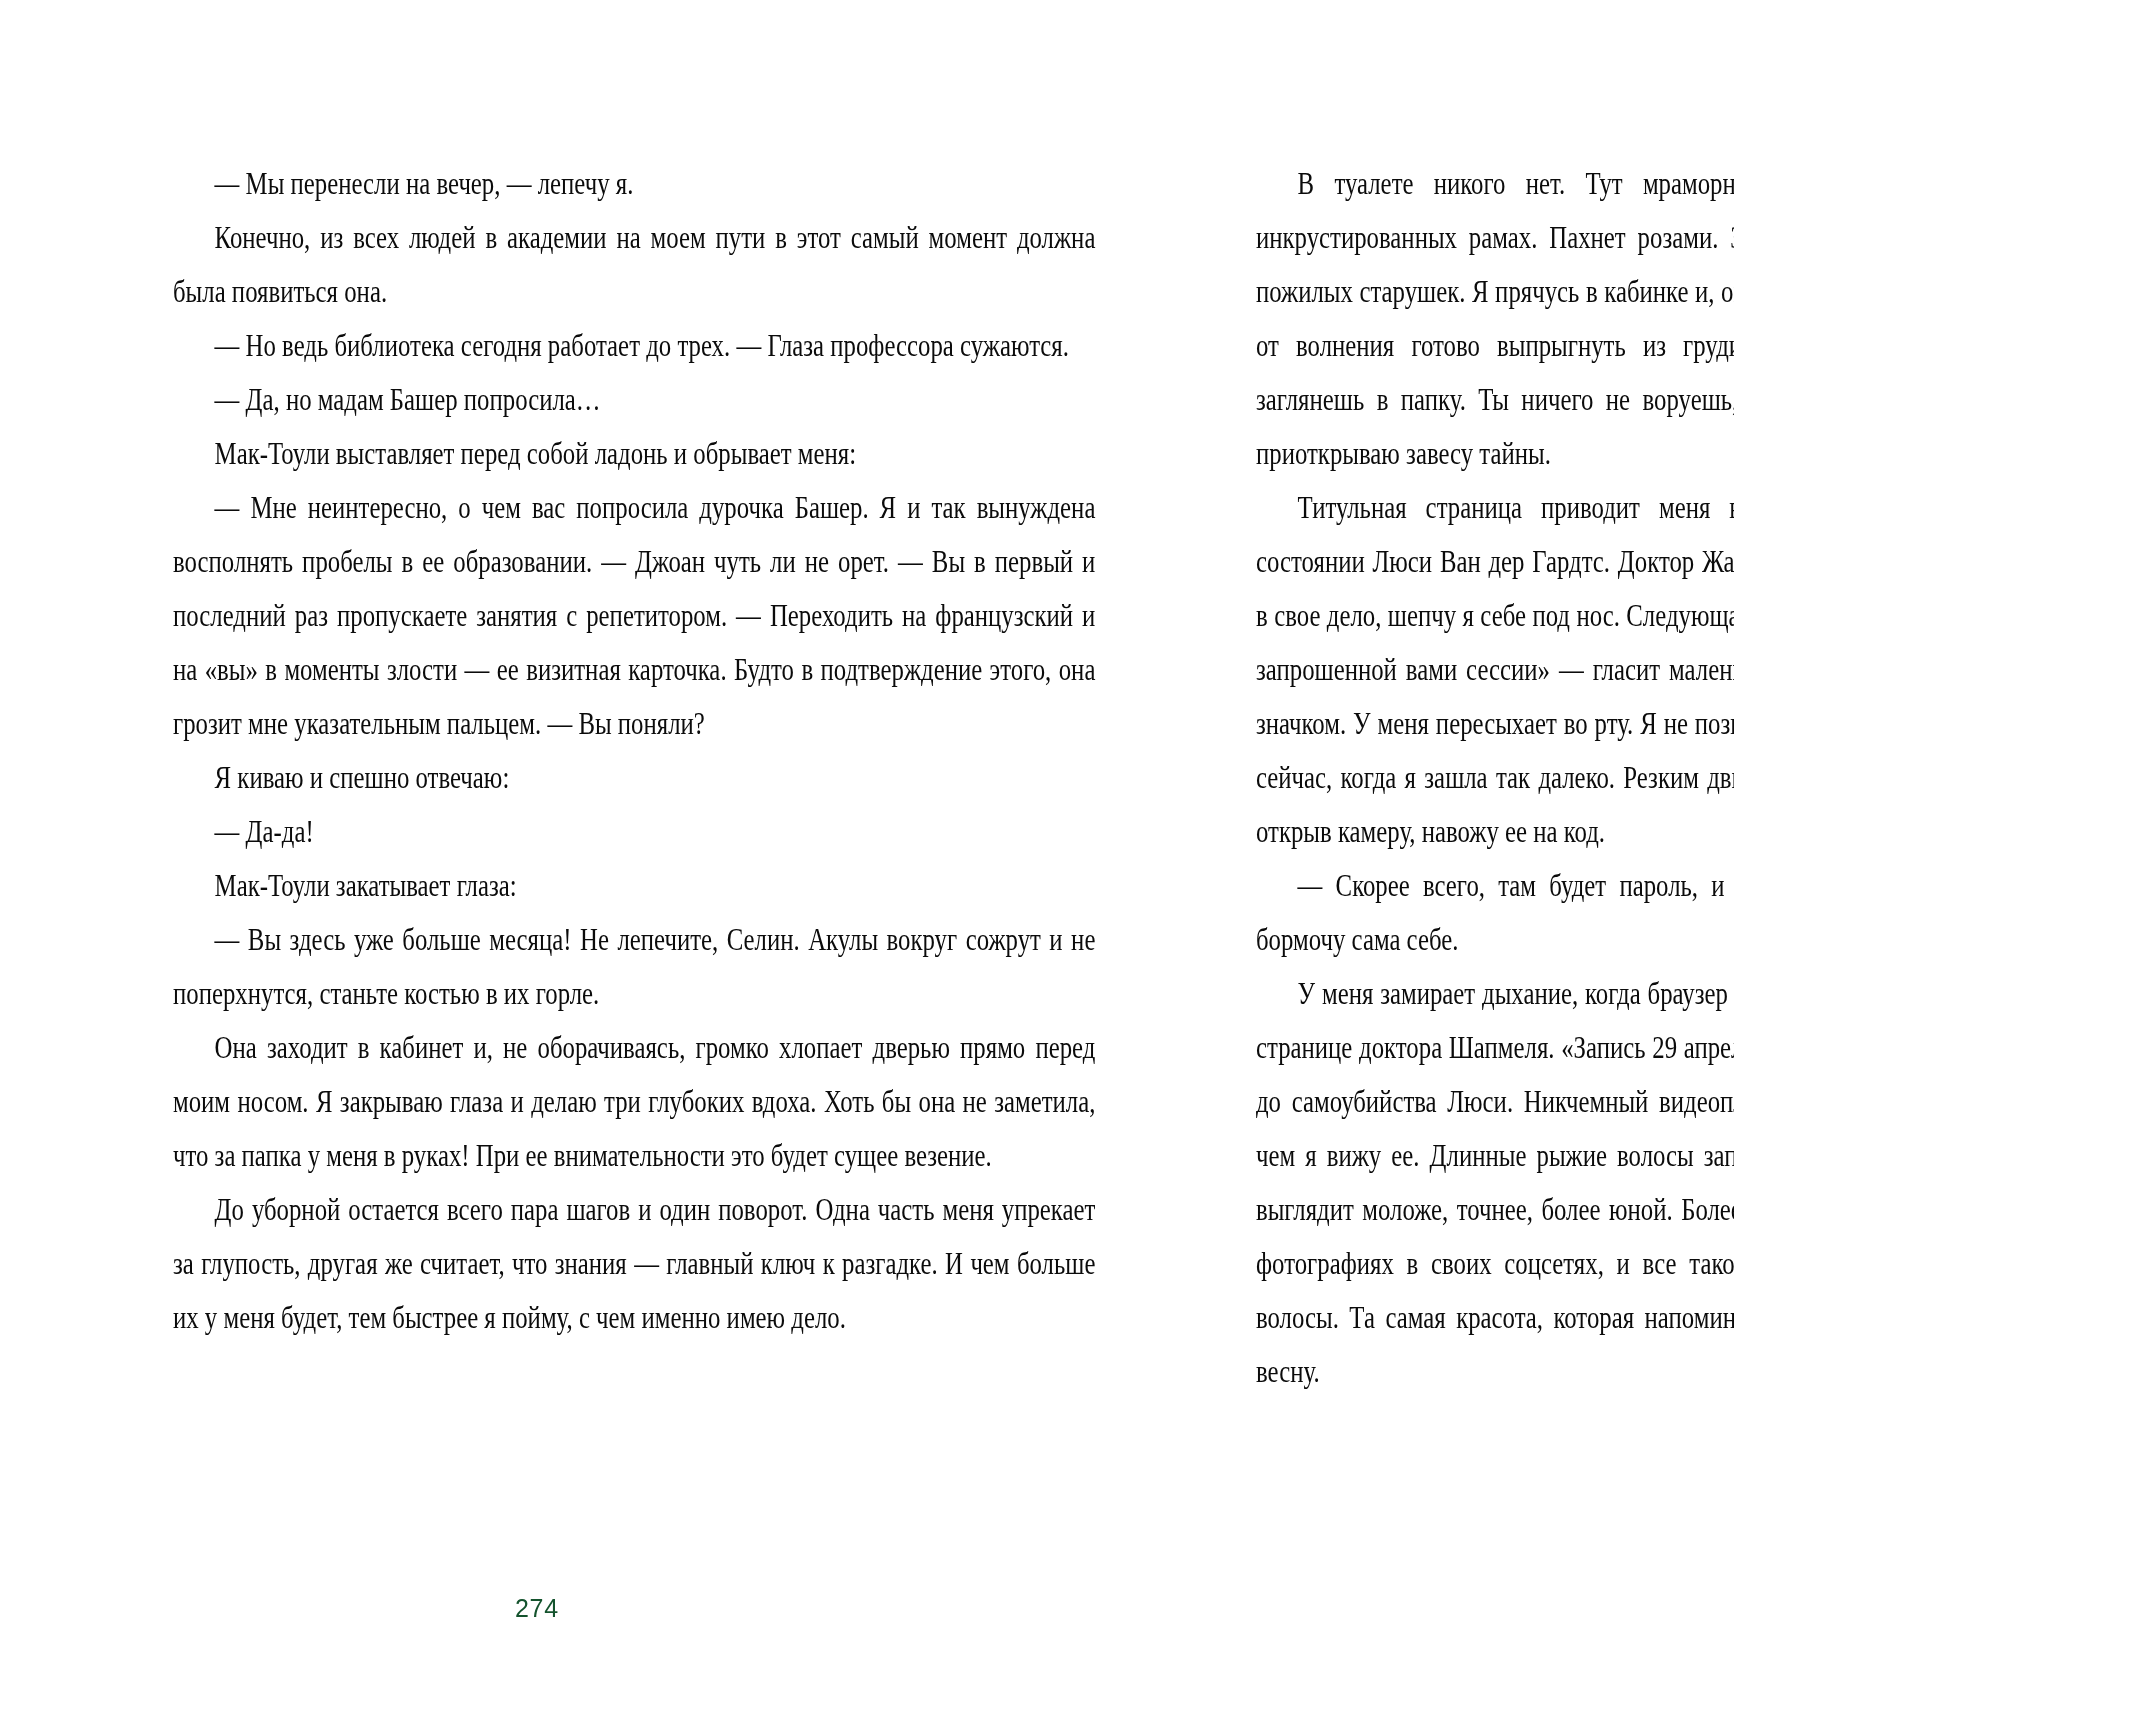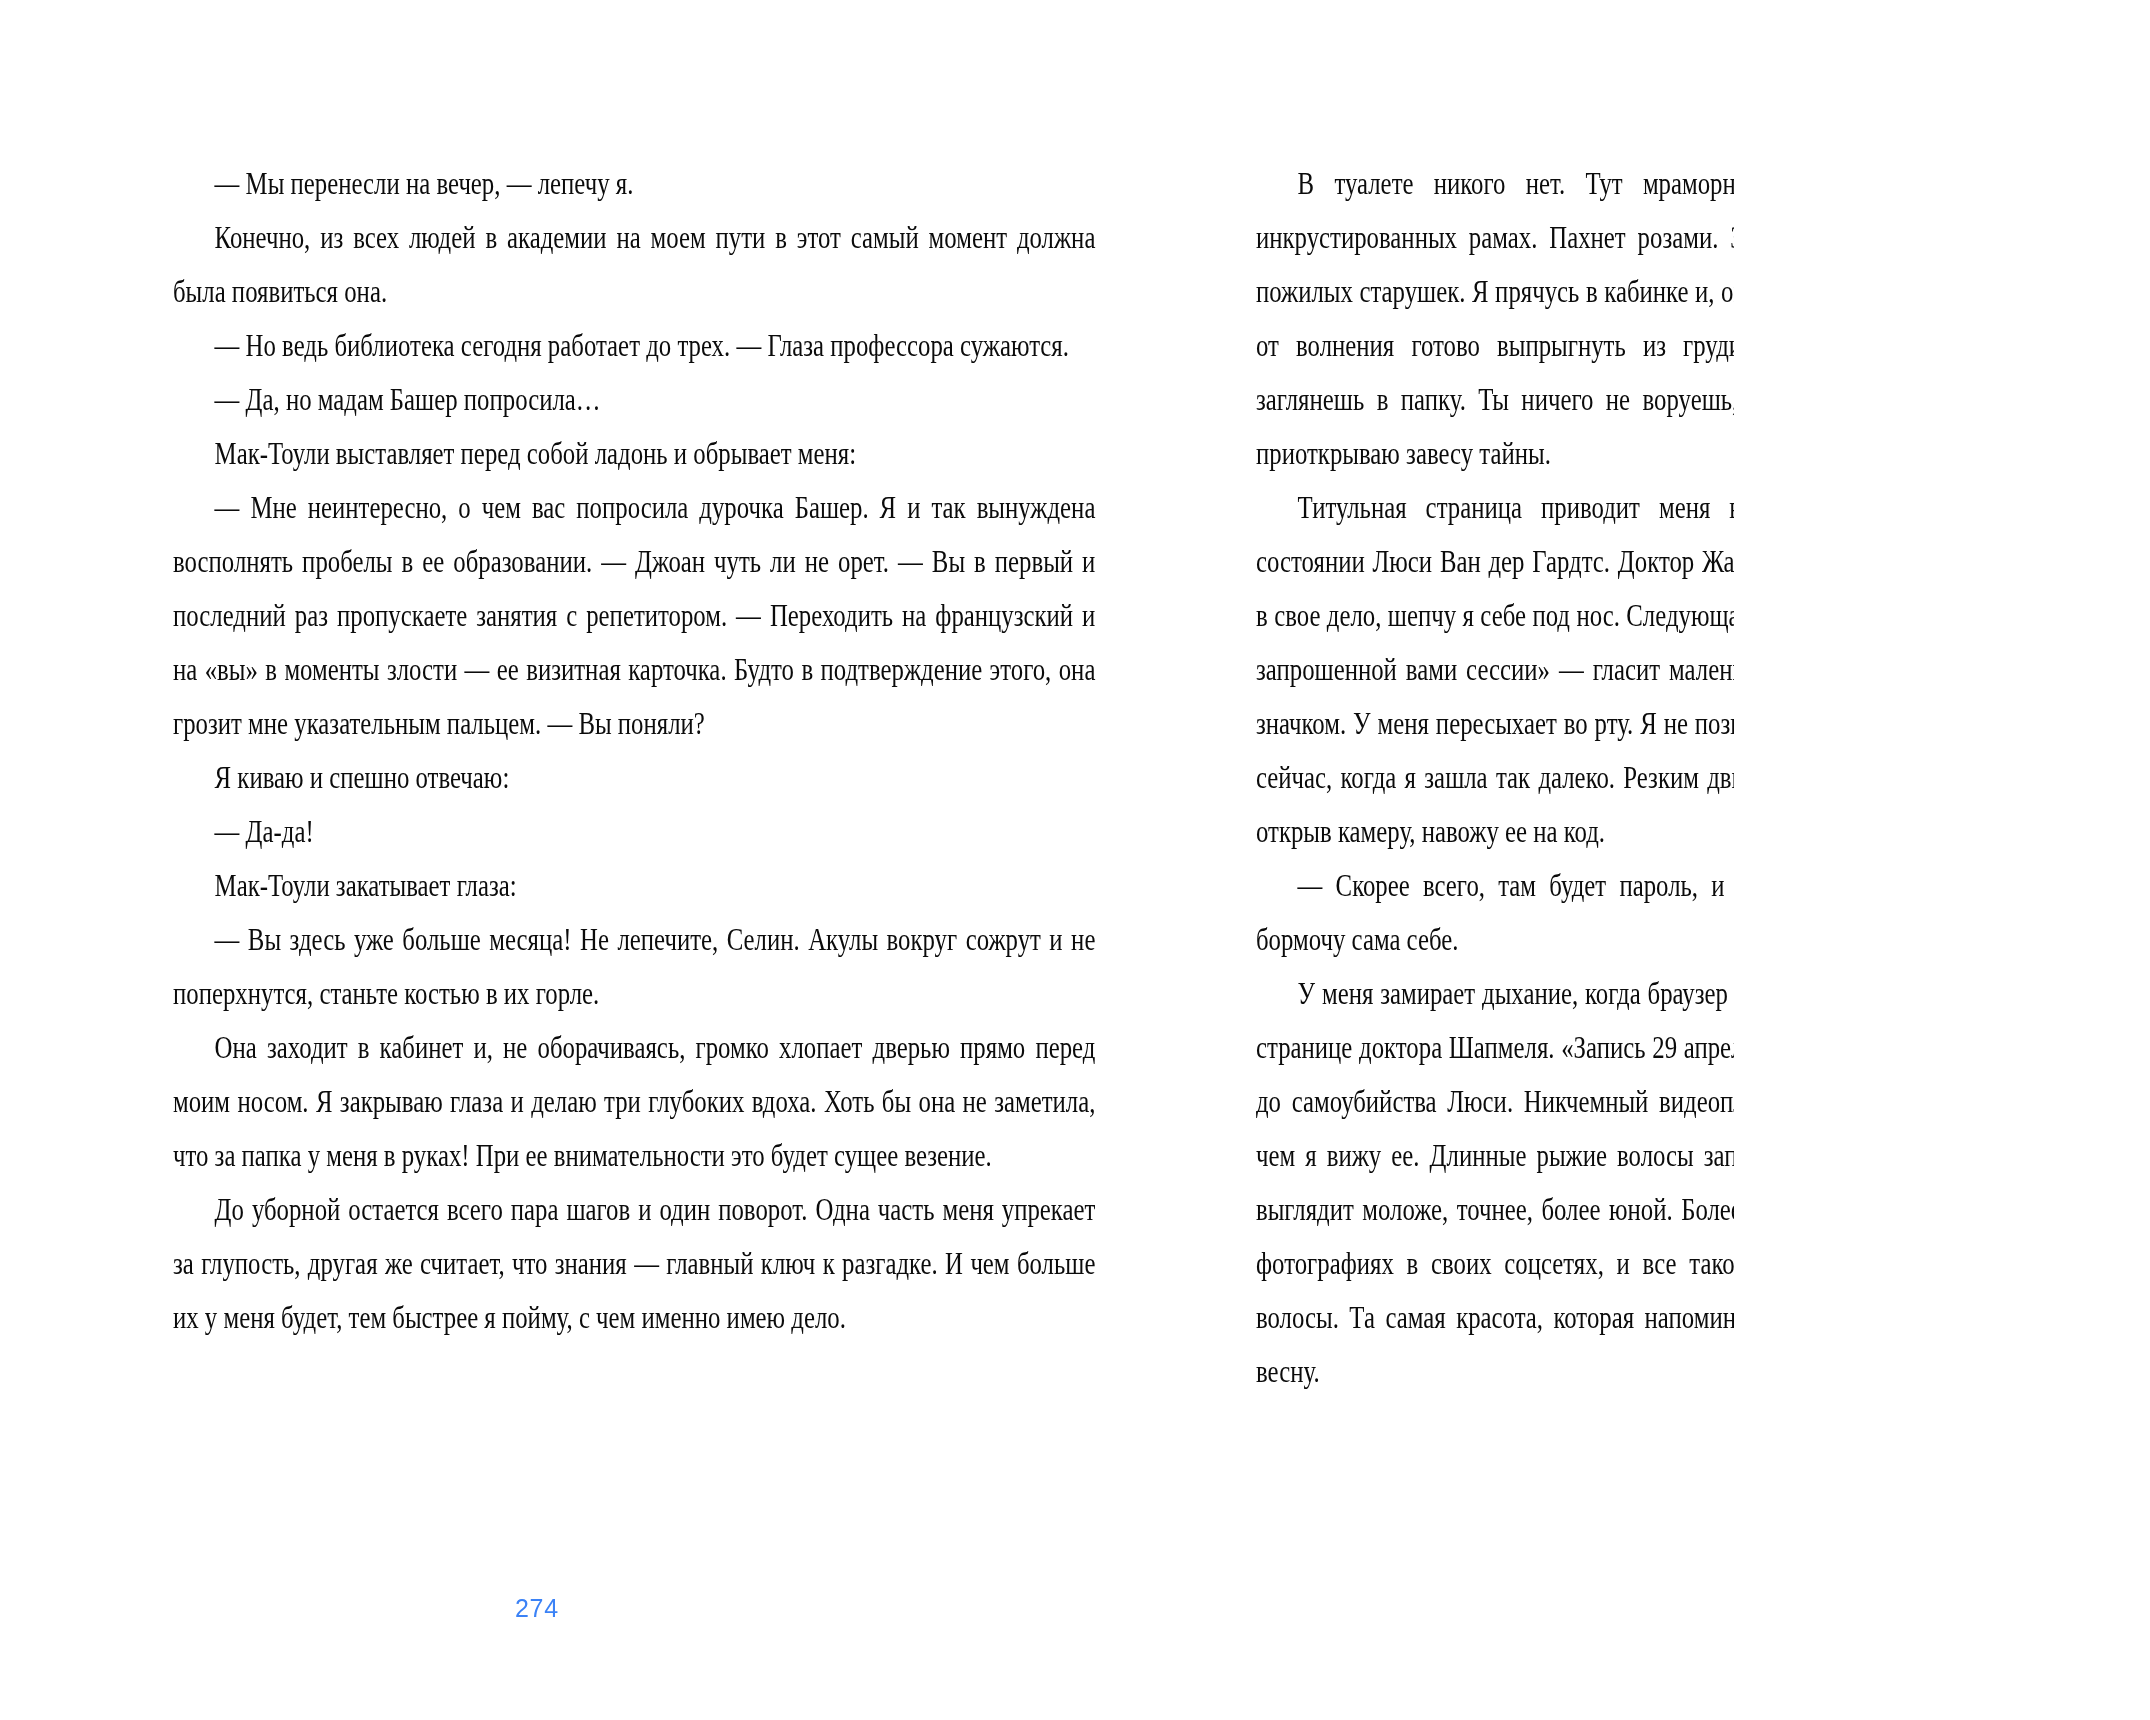--- a/index.html
+++ b/index.html
@@ -59,21 +59,21 @@
   .text-column p {
     text-align-last: left;
   }
 
   
   .folio {
     position: absolute;
     bottom: 97px;
     font-family: "Liberation Sans", "DejaVu Sans", sans-serif;
     font-size: 25px;
-    color: #3b82f6;
+    color: #14532d;
     letter-spacing: 0.7px;
   }
 
   .book-page.left  .folio { left: 515px; }
 
   
   .corner-ornament {
     position: absolute;
     right: -5.8px;
     bottom: 20.4px;

